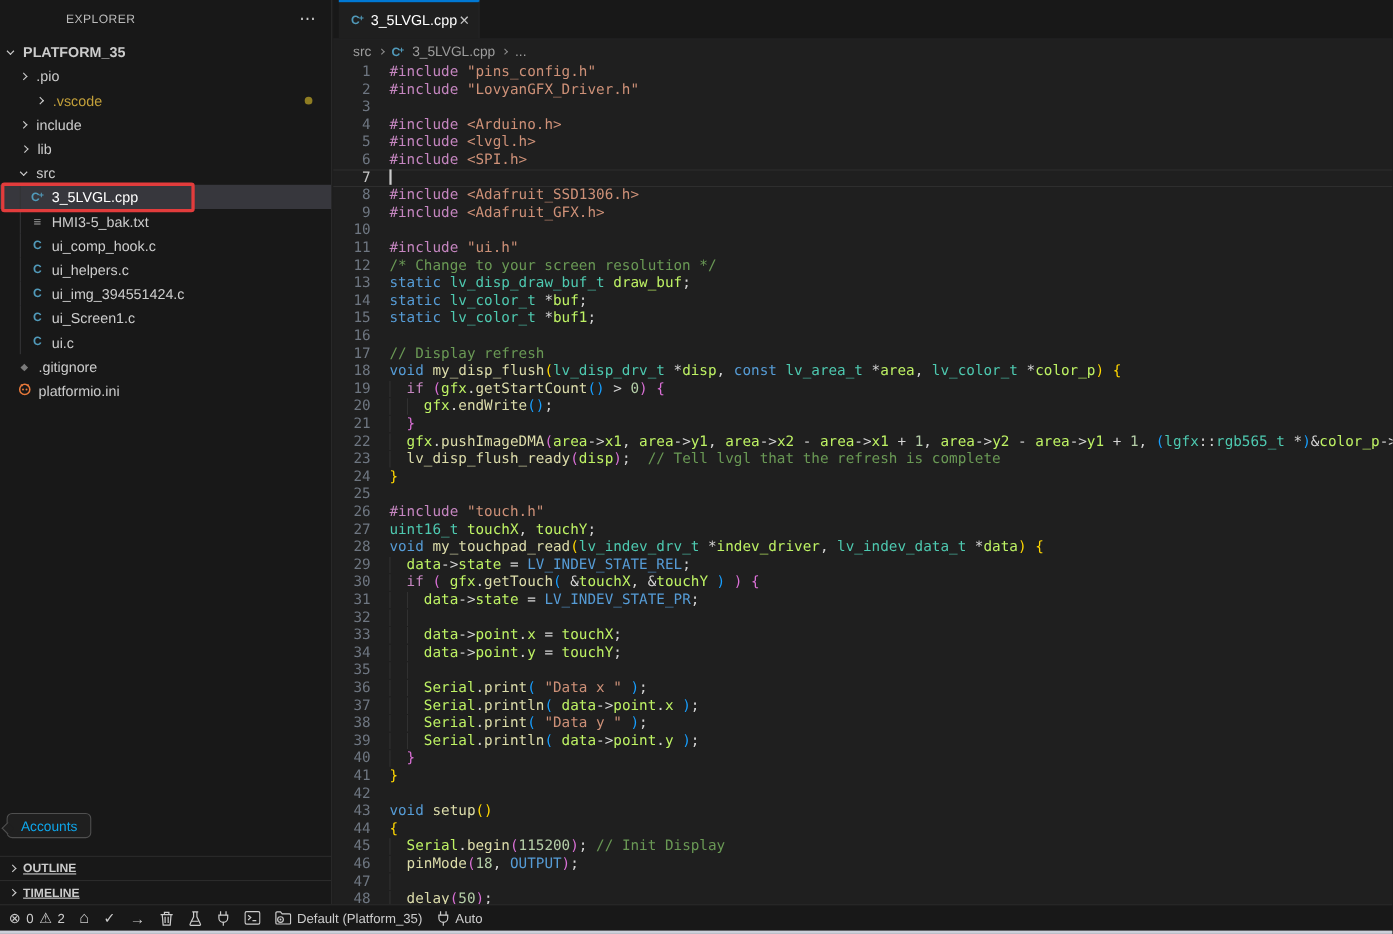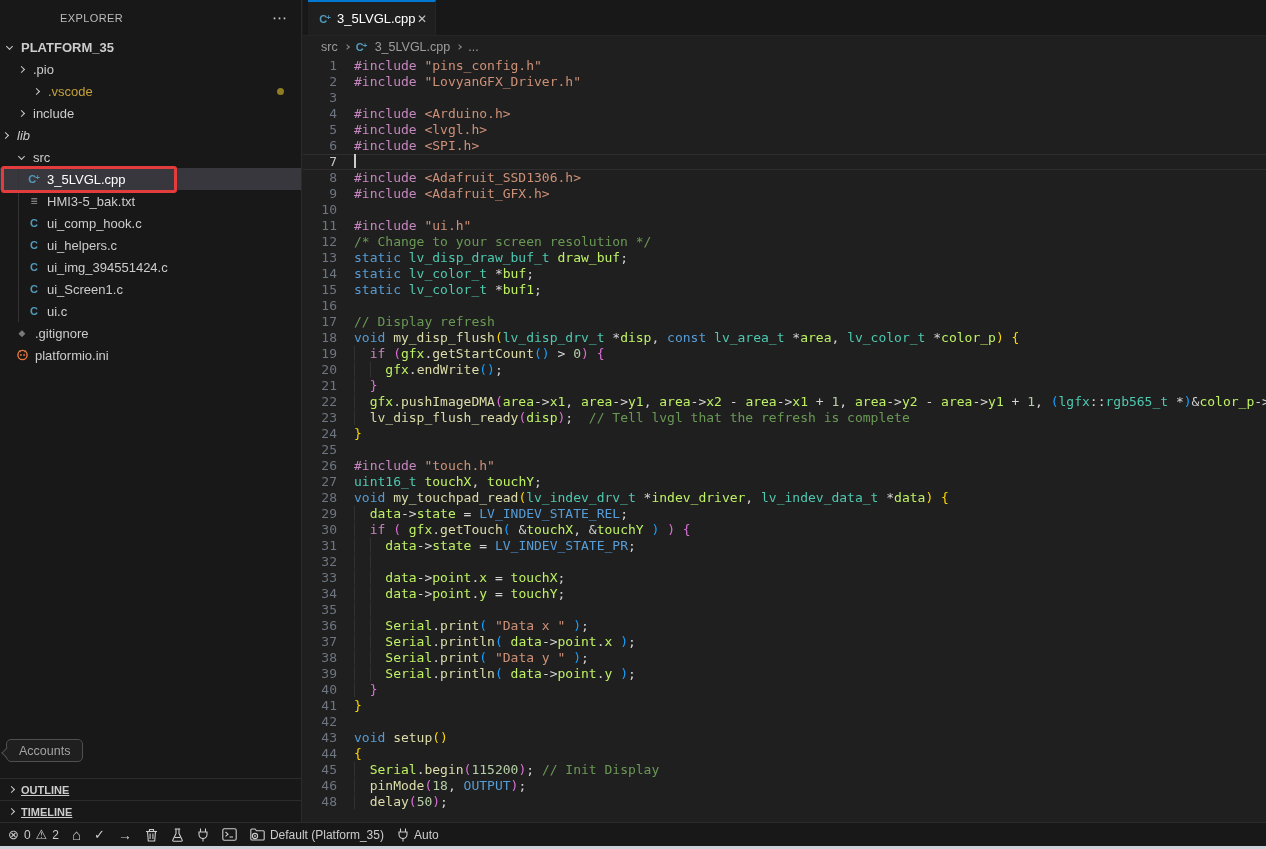--- a/index.html
+++ b/index.html
@@ -33,21 +33,21 @@
   .ficon.cpp i { font-style:normal; font-size:8px; vertical-align:3px; margin-left:-1px; }
   .ficon.txt { color:#9e9e9e; font-weight:normal; font-size:12px; }
   .ficon.git { color:#7a7a7a; font-size:9px; font-weight:normal; }
   .gitdot { position:absolute; right:17px; top:8px; width:7px; height:7px; border-radius:50%;
             background:#8f7d22; }
   .annotation { position:absolute; left:1px; top:166px; width:176px; height:27px;
                 border:3px solid #e23c3c; border-radius:3px; pointer-events:none; z-index:5; }
 
   .accounts-tip { position:absolute; left:6px; top:739px; height:23px; padding:0 12px;
                   background:#1f1f1f; border:1px solid #4f4f4f; border-radius:5px;
-                  display:flex; align-items:center; font-size:12.5px; color:#a3a3a3; z-index:4; }
+                  display:flex; align-items:center; font-size:12.5px; color:#0ea5e9; z-index:4; }
   .accounts-tip::after { content:""; position:absolute; left:-4px; bottom:4px; width:7px; height:7px;
                   background:#1f1f1f; border-left:1px solid #4f4f4f; border-bottom:1px solid #4f4f4f;
                   transform:rotate(45deg); }
   .sb-bottom { position:absolute; left:0; bottom:0; width:100%;text-decoration:underline; }
   .sb-sec { height:22px; border-top:1px solid #2b2b2b; display:flex; align-items:center;
             padding-left:6px; font-size:11px; font-weight:bold; color:#cccccc; cursor:pointer; }
   .sb-sec .chev { margin:0 7px 0 3px; }
 
   
   .editor { position:absolute; left:303px; top:0; right:0; height:822px; background:#1f1f1f; }
@@ -107,21 +107,21 @@
         </div>
         <div class="trow modified" style="padding-left: 34px;">
           <span class="chev r" style="margin-right:3px;"></span>
           <span class="label">.vscode</span>
           <span class="gitdot"></span>
         </div>
         <div class="trow" style="padding-left: 19px;">
           <span class="chev r" style="margin-right:3px;"></span>
           <span class="label">include</span>
         </div>
-        <div class="trow" style="padding-left: 3px; font-style: italic;">
+        <div class="trow" style="padding-left: 20px;">
           <span class="chev r" style="margin-right:3px;"></span>
           <span class="label">lib</span>
         </div>
         <div class="trow" style="padding-left: 19px;">
           <span class="chev d" style="margin-right:3px;"></span>
           <span class="label">src</span>
         </div>
         <div class="trow lvl2 selected" style="padding-left: 27px;">
           <span class="ficon cpp">C<i>+</i></span>
           <span class="label">3_5LVGL.cpp</span>
@@ -237,20 +237,21 @@
         <div class="crow"><span class="ln">37</span><span class="ctext"><span class="gd">  </span><span class="gd">  </span><span class="tok-v">Serial</span><span class="tok-p">.</span><span class="tok-f">println</span><span class="tok-3">(</span><span class="tok-p"> </span><span class="tok-v">data</span><span class="tok-p">-&gt;</span><span class="tok-v">point</span><span class="tok-p">.</span><span class="tok-v">x</span><span class="tok-p"> </span><span class="tok-3">)</span><span class="tok-p">;</span></span></div>
         <div class="crow"><span class="ln">38</span><span class="ctext"><span class="gd">  </span><span class="gd">  </span><span class="tok-v">Serial</span><span class="tok-p">.</span><span class="tok-f">print</span><span class="tok-3">(</span><span class="tok-p"> </span><span class="tok-s">"Data y "</span><span class="tok-p"> </span><span class="tok-3">)</span><span class="tok-p">;</span></span></div>
         <div class="crow"><span class="ln">39</span><span class="ctext"><span class="gd">  </span><span class="gd">  </span><span class="tok-v">Serial</span><span class="tok-p">.</span><span class="tok-f">println</span><span class="tok-3">(</span><span class="tok-p"> </span><span class="tok-v">data</span><span class="tok-p">-&gt;</span><span class="tok-v">point</span><span class="tok-p">.</span><span class="tok-v">y</span><span class="tok-p"> </span><span class="tok-3">)</span><span class="tok-p">;</span></span></div>
         <div class="crow"><span class="ln">40</span><span class="ctext"><span class="gd">  </span><span class="tok-2">}</span></span></div>
         <div class="crow"><span class="ln">41</span><span class="ctext"><span class="tok-1">}</span></span></div>
         <div class="crow"><span class="ln">42</span><span class="ctext"></span></div>
         <div class="crow"><span class="ln">43</span><span class="ctext"><span class="tok-k">void</span><span class="tok-p"> </span><span class="tok-f">setup</span><span class="tok-1">()</span></span></div>
         <div class="crow"><span class="ln">44</span><span class="ctext"><span class="tok-1">{</span></span></div>
         <div class="crow"><span class="ln">45</span><span class="ctext"><span class="gd">  </span><span class="tok-v">Serial</span><span class="tok-p">.</span><span class="tok-f">begin</span><span class="tok-2">(</span><span class="tok-n">115200</span><span class="tok-2">)</span><span class="tok-p">; </span><span class="tok-m">// Init Display</span></span></div>
         <div class="crow"><span class="ln">46</span><span class="ctext"><span class="gd">  </span><span class="tok-f">pinMode</span><span class="tok-2">(</span><span class="tok-n">18</span><span class="tok-p">, </span><span class="tok-k">OUTPUT</span><span class="tok-2">)</span><span class="tok-p">;</span></span></div>
+        <div class="crow"><span class="ln">47</span><span class="ctext"><span class="gd">  </span></span></div>
         <div class="crow"><span class="ln">48</span><span class="ctext"><span class="gd">  </span><span class="tok-f">delay</span><span class="tok-2">(</span><span class="tok-n">50</span><span class="tok-2">)</span><span class="tok-p">;</span></span></div>
       </div>
   </div>
 
   <div class="statusbar">
     <div class="sb-item">
       <span class="glyph">⊗</span>
       <span>0</span>
       <span class="glyph">⚠</span>
       <span>2</span>

